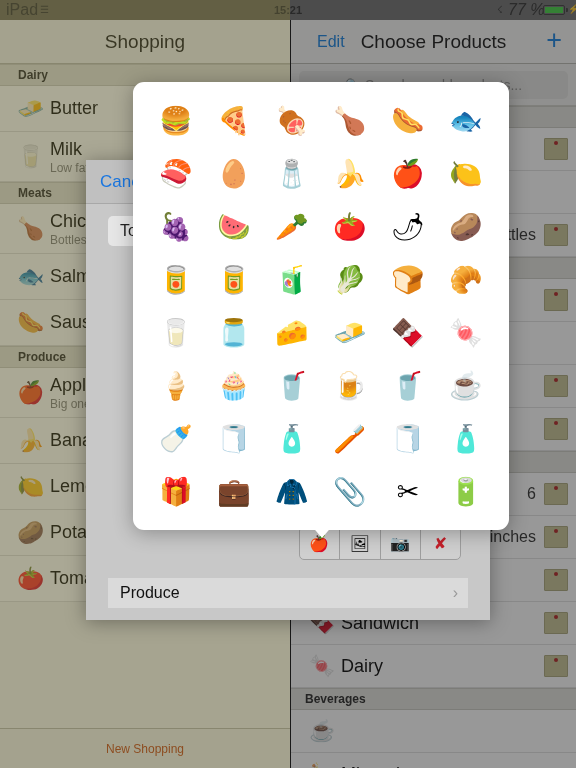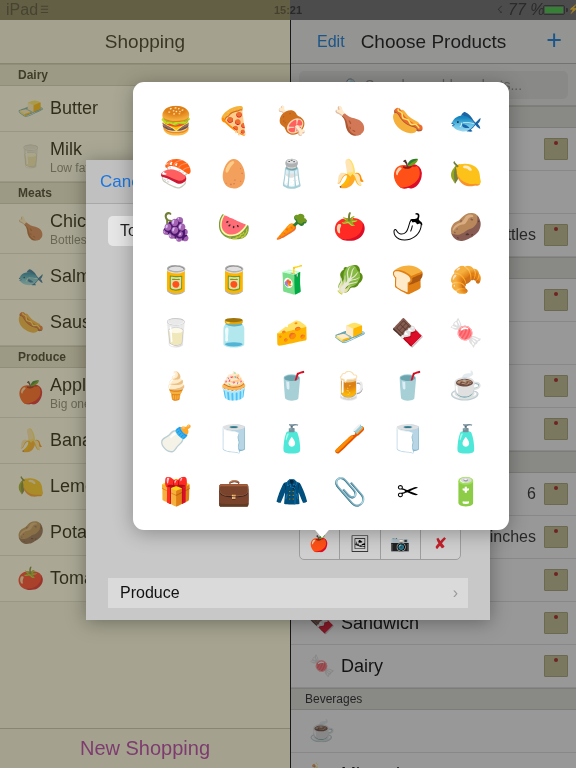--- a/index.html
+++ b/index.html
@@ -56,21 +56,21 @@
   .l-row.has-sub { height: 50px; }
   .l-emoji { width: 38px; font-size: 22px; text-align: center; flex: 0 0 38px; }
   .l-txtwrap { display: flex; flex-direction: column; justify-content: center; }
   .l-name { font-size: 18px; color: #000; }
   .l-sub { font-size: 12px; color: #7a7a7a; margin-top: 1px; }
   #left-toolbar {
     position: absolute; left: 0; bottom: 0; width: 290px; height: 40px;
     background: #f3f3f1; border-top: 1px solid #b8b8b0;
     display: flex; align-items: center; justify-content: center;
   }
-  #new-shopping-lbl { font-size: 20px; color: #a21caf; }
+  #new-shopping-lbl { font-size: 12px; color: #c2410c; }
 
   
   #right-pane {
     position: absolute; left: 290px; top: 20px; width: 286px; height: 748px;
     background: #fff; border-left: 1px solid #0d0d0d;
   }
   #right-navbar {
     height: 44px; background: #f7f7f5; border-bottom: 1px solid #b8b8b0;
     display: flex; align-items: center; position: relative;
   }
@@ -80,21 +80,21 @@
   #search-wrap { height: 42px; background: #f0f0ee; display: flex; align-items: center; padding: 0 8px;
     border-bottom: 1px solid #cfcfc8; }
   #search-field {
     flex: 1; height: 28px; background: #e3e3e0; border-radius: 5px;
     display: flex; align-items: center; justify-content: center; gap: 5px;
   }
   #search-icon { font-size: 12px; color: #8b8b8b; }
   #search-ph { font-size: 14px; color: #8b8b8b; }
   .r-sect {
     height: 22px; background: #e2e2dc; display: flex; align-items: center;
-    padding-left: 14px; font-size: 12px; font-weight: normal; color: #222;
+    padding-left: 14px; font-size: 12px; font-weight: bold; color: #222;
     border-top: 1px solid #c9c9c2; border-bottom: 1px solid #c9c9c2;
   }
   .r-row {
     height: 43px; display: flex; align-items: center; padding: 0 8px 0 12px;
     border-bottom: 1px solid #e0e0e0; background: #fff;
   }
   .r-emoji { width: 38px; flex: 0 0 38px; font-size: 21px; text-align: center; }
   .r-name { flex: 1; font-size: 18px; color: #000; }
   .r-qty { font-size: 16px; color: #2b2b2b; margin-right: 8px; }
   .note-icon {

